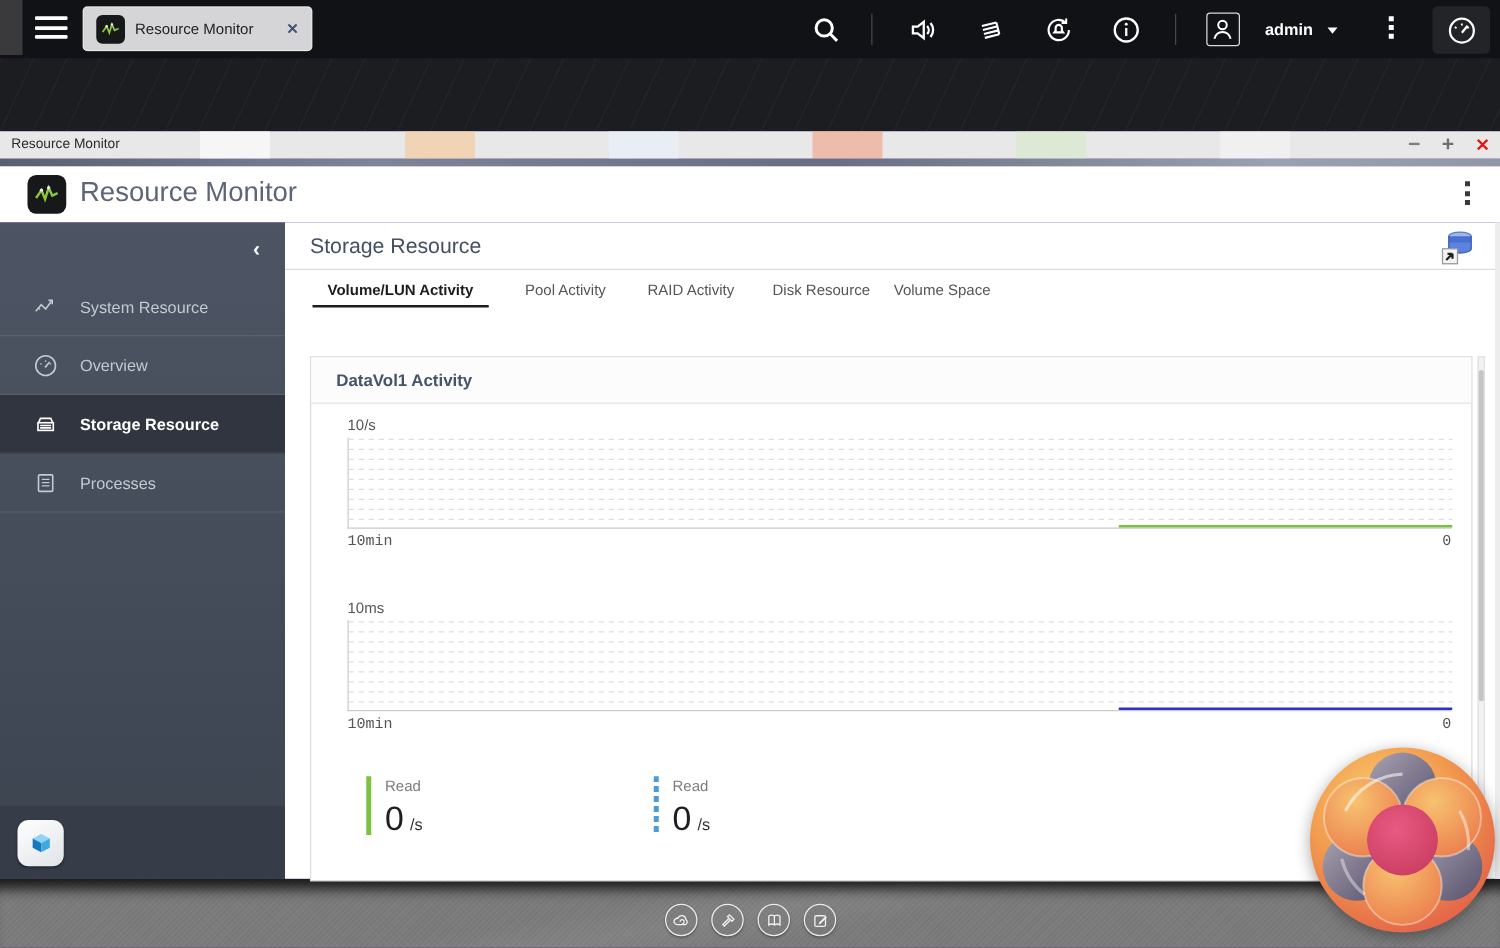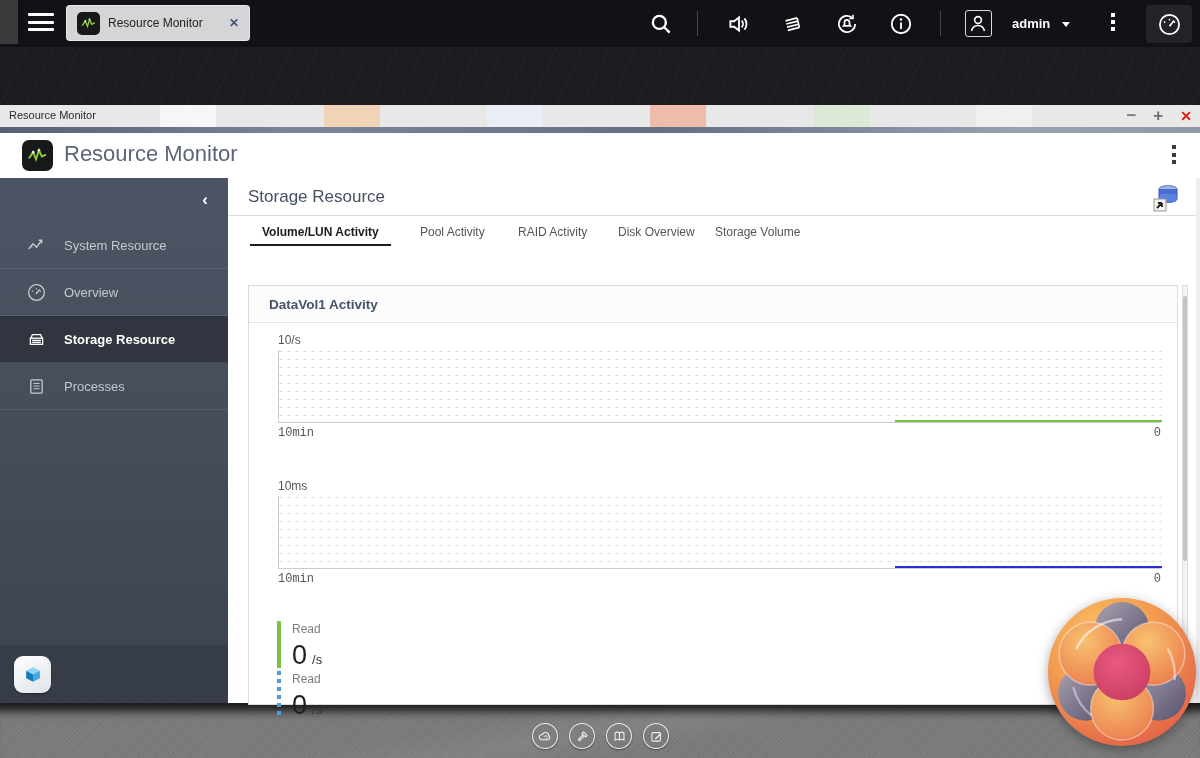--- a/index.html
+++ b/index.html
@@ -69,21 +69,21 @@
   .tab { position:absolute; top:0; height:29px; font-size:12px; color:#555; padding:8px 12px 0; cursor:pointer; }
   .tab.active { color:#1d1d1d; font-weight:bold; border-bottom:2px solid #1d1d1d; }
 
   .panel { position:absolute; left:20px; top:107px; width:930px; height:420px; border:1px solid #dcdcdc; background:#fff; }
   .panel-head { height:37px; line-height:37px; padding-left:20px; background:#fcfcfd; border-bottom:1px solid #e4e4e4; font-size:13.5px; font-weight:bold; color:#46536a; }
   .chart-block { margin-left:29px; width:883px; }
   .chart-ylab { margin-top:10px; font-size:12px; color:#555; height:17px; }
   .plot { position:relative; width:883px; height:73px; border-left:1px solid #ccc; border-bottom:1px solid #ccc; }
   .axisrow { display:flex; justify-content:space-between; font-size:12px; color:#555; margin-top:3px; height:16px;font-family:Liberation Mono, monospace; }
   .gap1 { height:27px; }
-  .legend { display:flex; margin-top:33px; margin-left:28px;flex-direction:column; }
+  .legend { display:flex; margin-top:33px; margin-left:44px; }
   .leg-item { display:flex; width:230px; }
   .leg-bar { width:4px; height:47px; flex:none; }
   .leg-bar.dashed { background:repeating-linear-gradient(180deg,var(--c) 0 4.5px, transparent 4.5px 8px) !important; }
   .leg-text { margin-left:11px; }
   .leg-lbl { font-size:12px; color:#7d7d7d; margin-top:1px; }
   .leg-val { margin-top:4px; }
   .leg-val .num { font-size:27px; color:#1e1e1e; }
   .leg-val .unit { font-size:13px; color:#333; margin-left:5px; }
 
   .scroll-track { position:absolute; right:8px; top:107px; width:6px; height:418px; background:#f2f2f2; border:1px solid #e0e0e0; }
@@ -305,22 +305,22 @@
             <path d="M9 12v5c0 1.9 4 3.4 9 3.4s9-1.5 9-3.4v-5" fill="#5b82dd" stroke="#3c5cb8" stroke-width="1"></path>
             <rect x="4" y="17" width="12" height="12" fill="#f3f3f3" stroke="#999" stroke-width="1"></rect>
             <path d="M7 26l5-5M12 21h-4M12 21v4" stroke="#222" stroke-width="1.8" fill="none"></path>
           </svg>
         </div>
       </div>
       <div class="tabs">
         <div class="tab active" style="left:22px"><span>Volume/LUN Activity</span></div>
         <div class="tab" style="left:180px"><span>Pool Activity</span></div>
         <div class="tab" style="left:278px"><span>RAID Activity</span></div>
-        <div class="tab" style="left:378px"><span>Disk Overview</span></div>
-        <div class="tab" style="left:475px"><span>Storage Volume</span></div>
+        <div class="tab" style="left:378px"><span>Disk Resource</span></div>
+        <div class="tab" style="left:475px"><span>Volume Space</span></div>
       </div>
 
       <div class="panel">
         <div class="panel-head">DataVol1 Activity</div>
 
         <div class="chart-block">
           <div class="chart-ylab">10/s</div>
           <div class="plot">
             <svg width="883" height="73">
               <g stroke="#dedede" stroke-dasharray="4 4" stroke-width="1">

